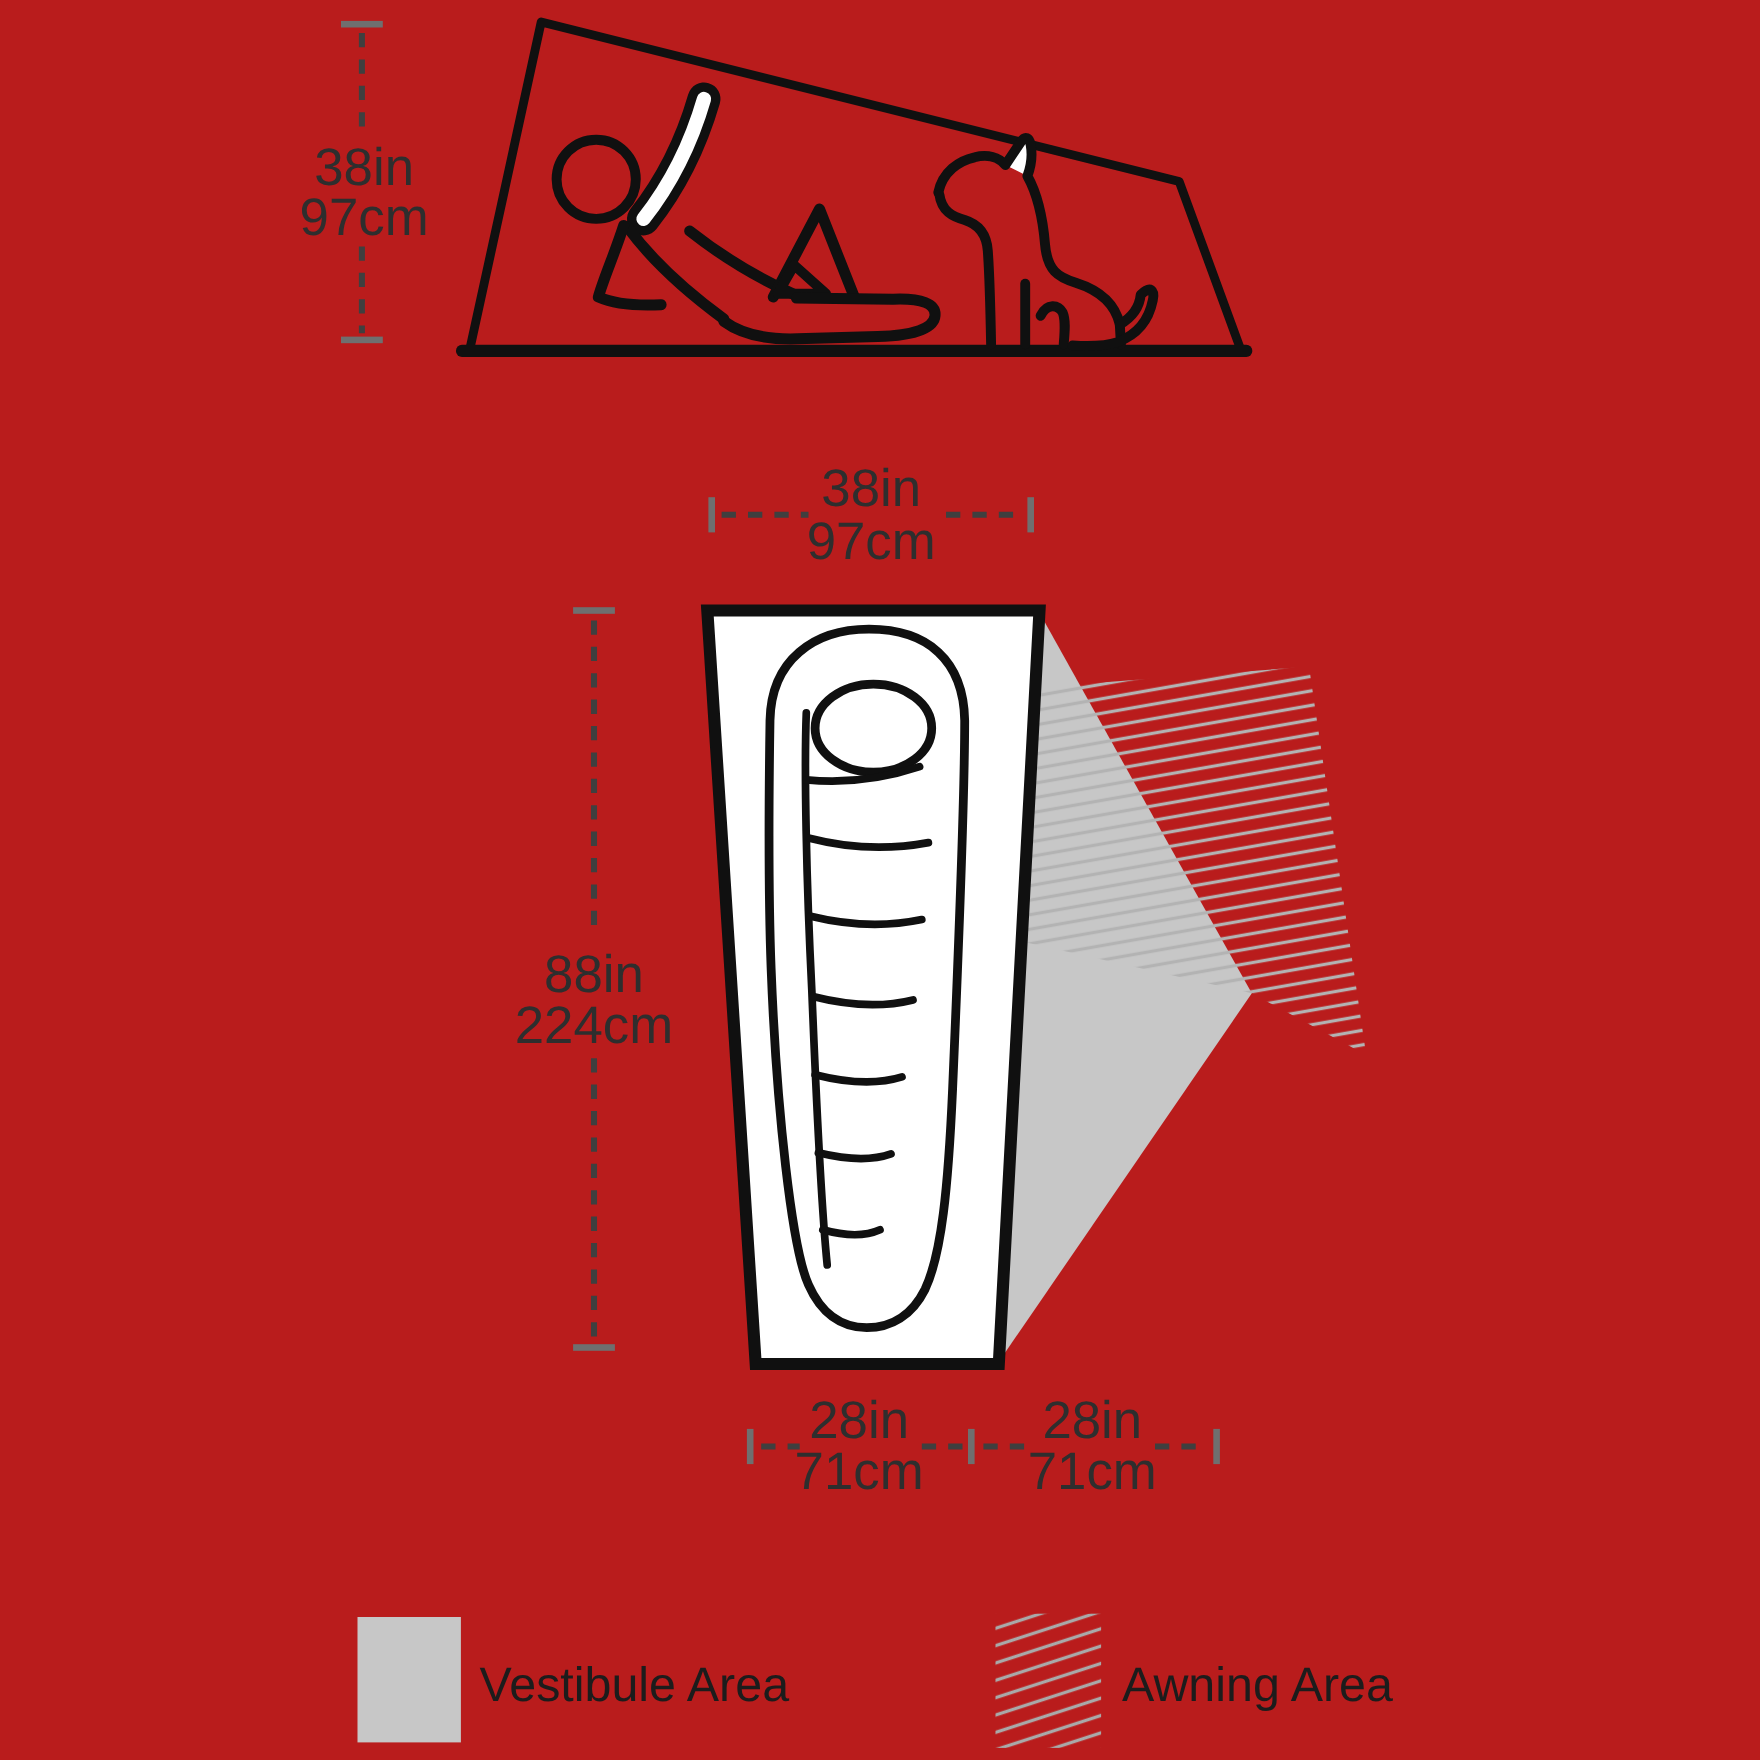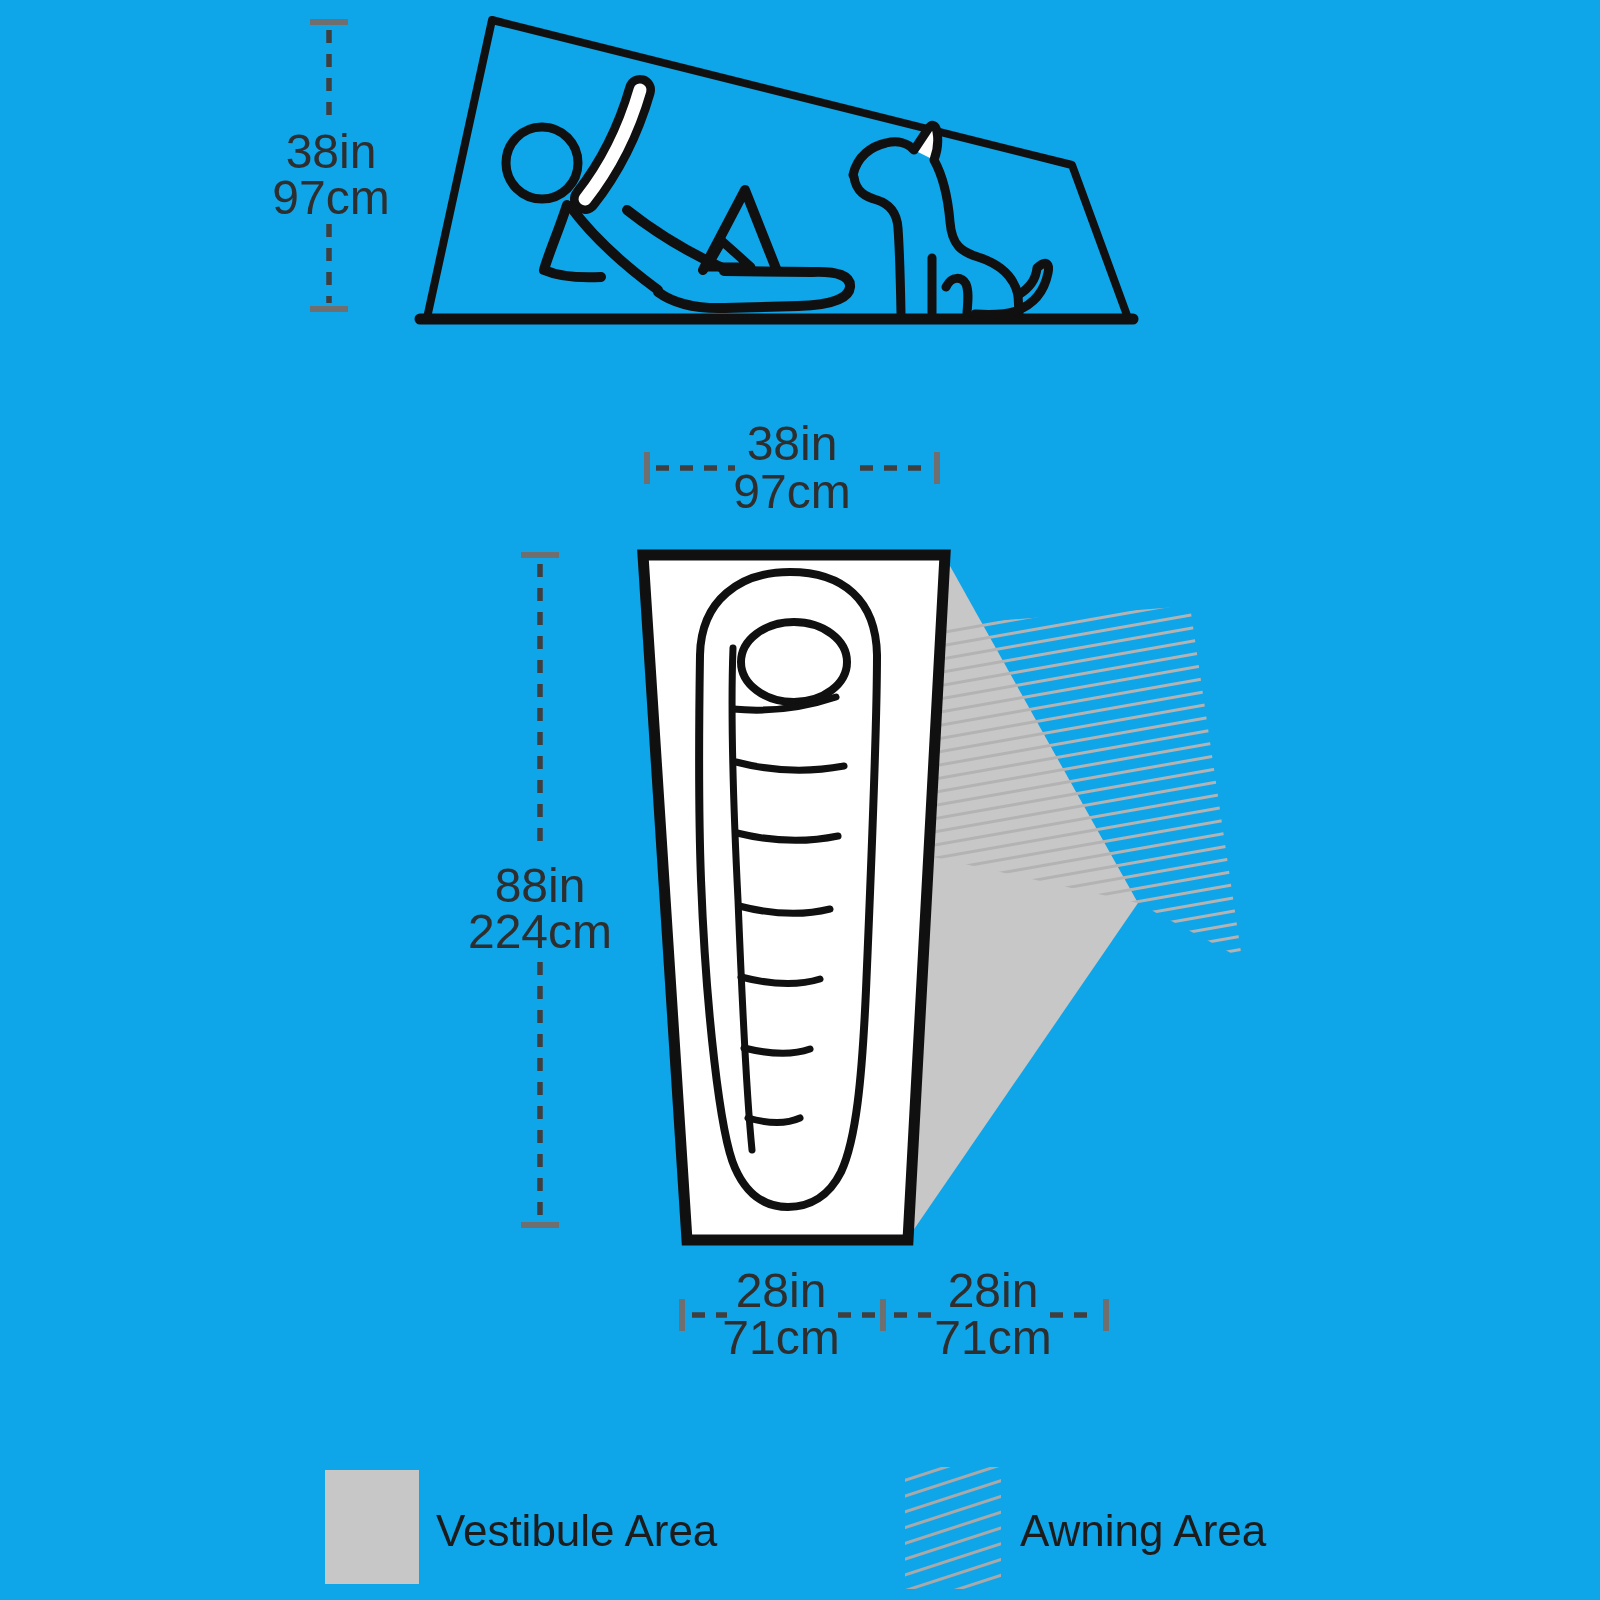--- a/index.html
+++ b/index.html
@@ -1,16 +1,16 @@
 <!DOCTYPE html>
 <html><head>
 <meta charset="utf-8">
 <style>
   html,body{margin:0;padding:0;background:#ffffff;}
-  #stage{position:relative;width:1600px;height:1600px;background:#0ea5e9;overflow:hidden;}
+  #stage{position:relative;width:1600px;height:1600px;background:#b91c1c;overflow:hidden;}
   svg{display:block;}
   text{font-family:"Liberation Sans", sans-serif;}
   .dim{font-size:48px;fill:#2e2e2e;text-anchor:middle;}
   .legendtext{font-size:44px;fill:#1c1c1c;text-anchor:start;}
   .dashline{stroke:#3f3f3f;stroke-width:5.5;stroke-dasharray:13 11;fill:none;}
   .cap{fill:#6f6f6f;}
   .outline{stroke:#101010;fill:none;stroke-linecap:round;stroke-linejoin:round;}
 </style>
 </head>
 <body>

